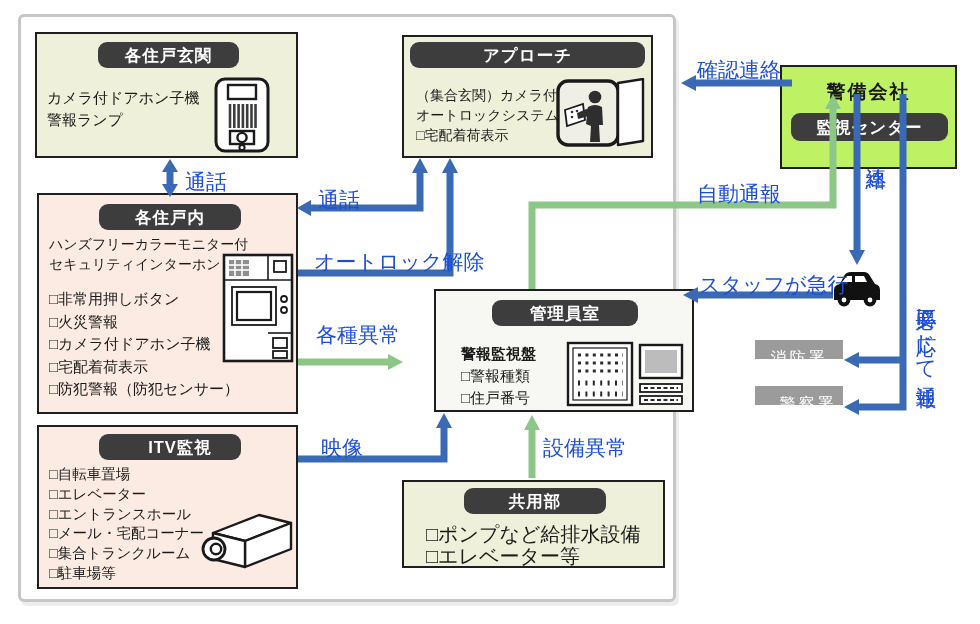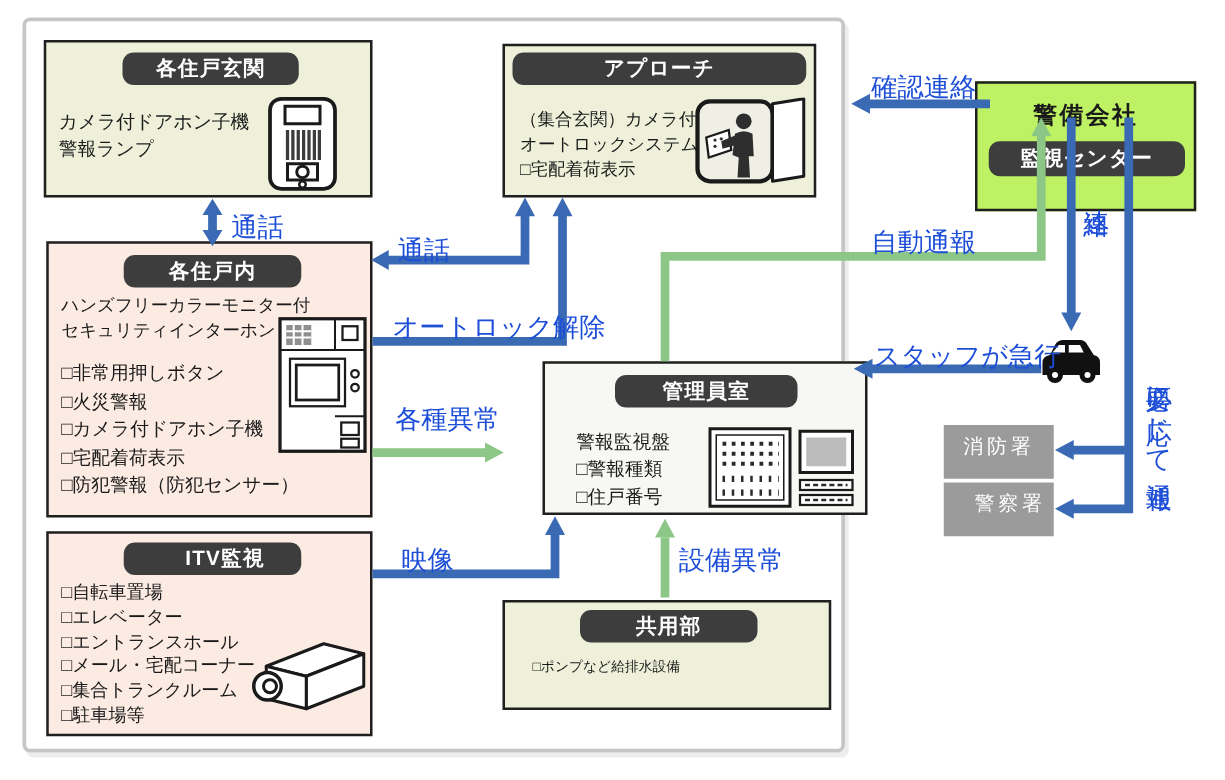--- a/index.html
+++ b/index.html
@@ -19,21 +19,21 @@
            font-weight:bold; font-size:16.5px; letter-spacing:1px; border-radius:9px;
            height:26px; line-height:26px; z-index:2; }
 
   .tline { position:absolute; white-space:nowrap; font-size:15px; }
   .list  { position:absolute; white-space:nowrap; }
   .list div { height:auto; }
 
   .lbl { position:absolute; font-size:21px; white-space:nowrap; z-index:6; color:#1d4ed8; }
   .vlbl { writing-mode:vertical-rl; letter-spacing:3px; }
 
-  .station { position:absolute; width:88px; height:43px; background:#9b9b9b; color:#fff;
+  .station { position:absolute; width:88px; height:19px; background:#9b9b9b; color:#fff;
              font-size:16px; letter-spacing:3px; text-align:center; line-height:35px; z-index:2; }
 
   .company-title { position:absolute; width:100%; text-align:center; top:12px;
                    font-size:19px; font-weight:bold; letter-spacing:2px; }
 
   svg.overlay { position:absolute; left:0; top:0; z-index:5; }
   .icon { position:absolute; z-index:3; }
 </style>
 </head>
 <body>
@@ -133,21 +133,21 @@
       <g fill="#2e2e2e">
         <circle cx="40" cy="19" r="6.3"></circle>
         <path d="M33 29 Q40 25 47 29 L48 47 L44 47 L45 64 L35 64 L36 48 L31 46 Z"></path>
         <polygon points="34,30 22,35 23,41 34,38"></polygon>
       </g>
     </svg>
   </div>
 
   <div class="box bg-white" style="left:405px;top:289px;width:260px;height:123px;margin-left:29px;">
     <div class="badge" style="left:56px;top:9px;width:146px;">管理員室</div>
-    <div class="tline" style="left:25px;top:52px;line-height:22px;">警報監視盤</div>
+    <div class="tline" style="left:25px;top:52px;line-height:22px;font-weight:bold;">警報監視盤</div>
     <div class="tline" style="left:25px;top:74px;line-height:22px;">□警報種類</div>
     <div class="tline" style="left:25px;top:96px;line-height:22px;">□住戸番号</div>
     <svg class="icon" style="left:130px;top:50px;" width="120" height="66" viewBox="0 0 120 66">
       <rect x="2" y="2" width="64" height="62" fill="#fff" stroke="#1a1a1a" stroke-width="2.4"></rect>
       <rect x="7" y="7" width="54" height="52" fill="#fff" stroke="#1a1a1a" stroke-width="1.2"></rect>
       <g stroke="#2a2a2a" stroke-width="3.2" stroke-dasharray="3 4.4">
         <line x1="12" y1="14" x2="57" y2="14"></line>
           <line x1="12" y1="22" x2="57" y2="22"></line>
           <line x1="12" y1="30" x2="57" y2="30"></line>
       </g>
@@ -159,22 +159,23 @@
       <rect x="79" y="9" width="32" height="23" fill="#bcbcbc"></rect>
       <rect x="74" y="43" width="42" height="8" fill="#fff" stroke="#1a1a1a" stroke-width="1.8"></rect>
       <line x1="78" y1="47" x2="112" y2="47" stroke="#2a2a2a" stroke-width="2" stroke-dasharray="4 2.5"></line>
       <rect x="74" y="55" width="42" height="8" fill="#fff" stroke="#1a1a1a" stroke-width="1.8"></rect>
       <line x1="78" y1="59" x2="112" y2="59" stroke="#2a2a2a" stroke-width="2" stroke-dasharray="4 2.5"></line>
     </svg>
   </div>
 
   <div class="box bg-green" style="left:402px;top:480px;width:263px;height:88px;">
     <div class="badge" style="left:60px;top:6px;width:142px;text-align:center;">共用部</div>
-    <div class="list" style="left:22px;top:41px;font-size:11px;line-height:22px;">
+    <div class="list" style="left:22px;top:41px;font-size:20px;line-height:22px;">
       <div>□ポンプなど給排水設備</div>
+      <div>□エレベーター等</div>
     </div>
   </div>
 
   <div class="box" style="left:780px;top:17px;width:177px;height:104px;background:#bef264;margin-top:48px;">
     <div class="company-title">警備会社</div>
     <div class="badge" style="left:9px;top:46px;width:157px;height:28px;line-height:28px;">監視センター</div>
   </div>
 
   <div class="station" style="left:755px;top:340px;">消防署</div>
   <div class="station" style="left:755px;top:386px;padding-left:18px;">警察署</div>

